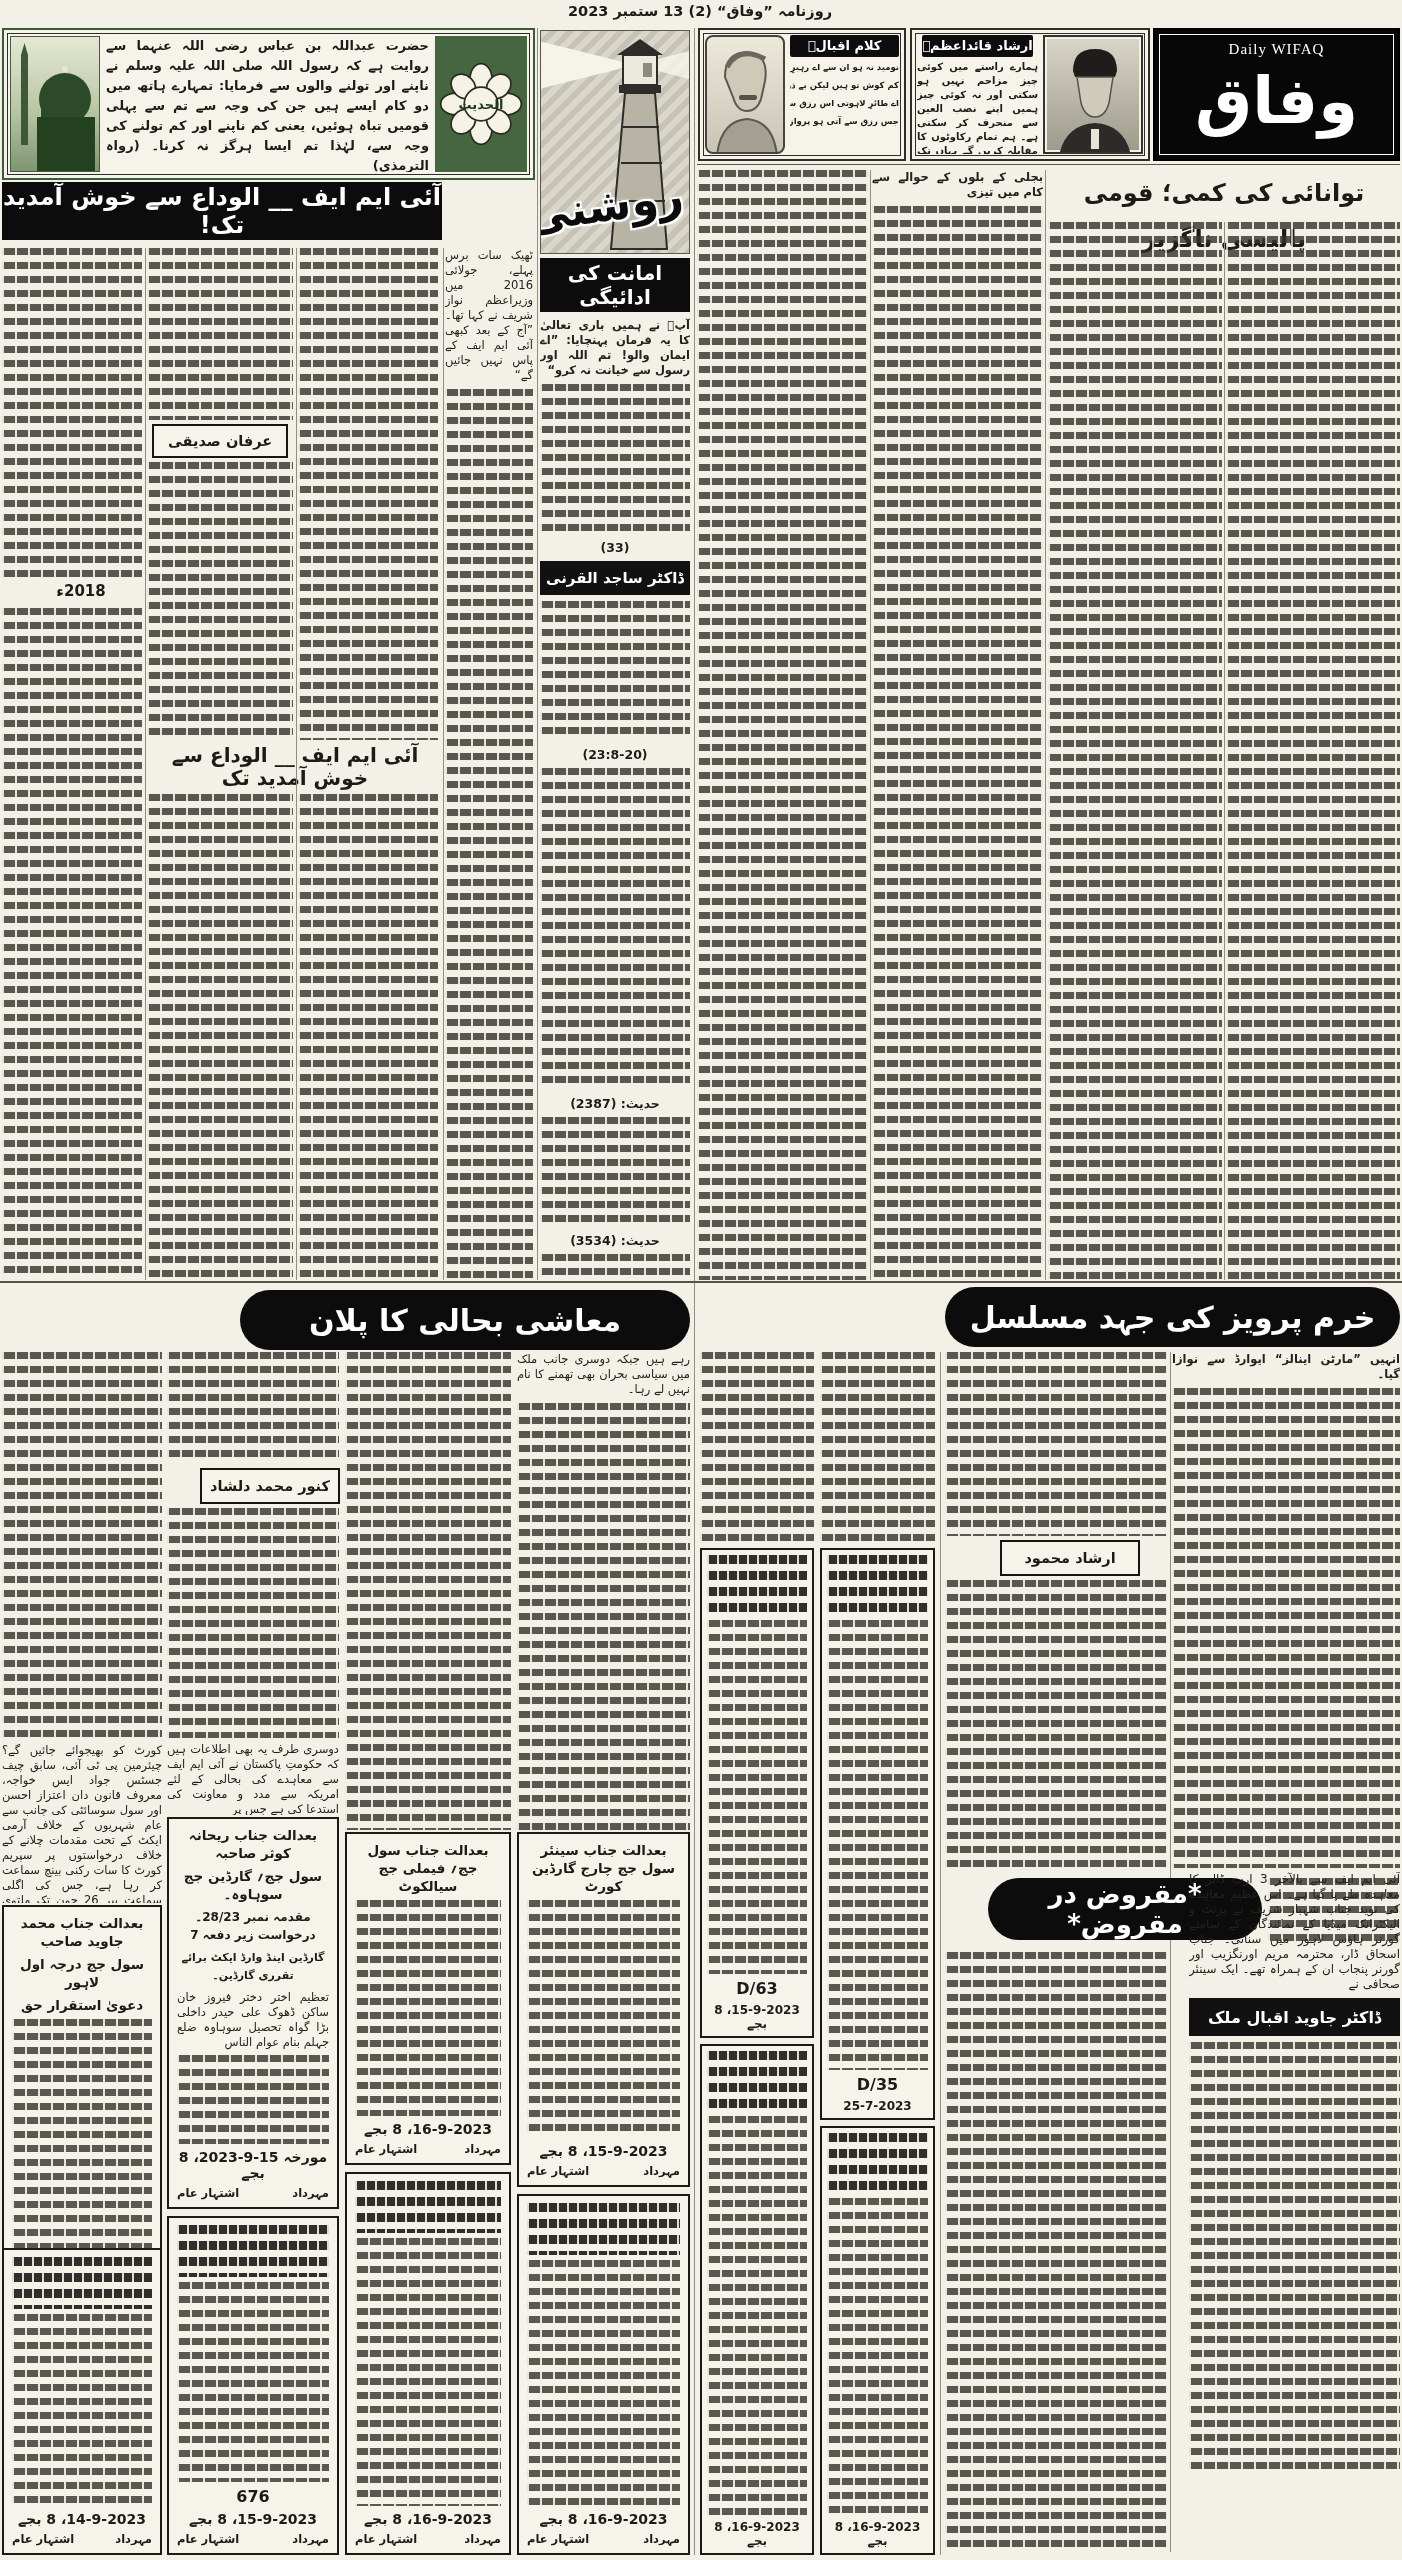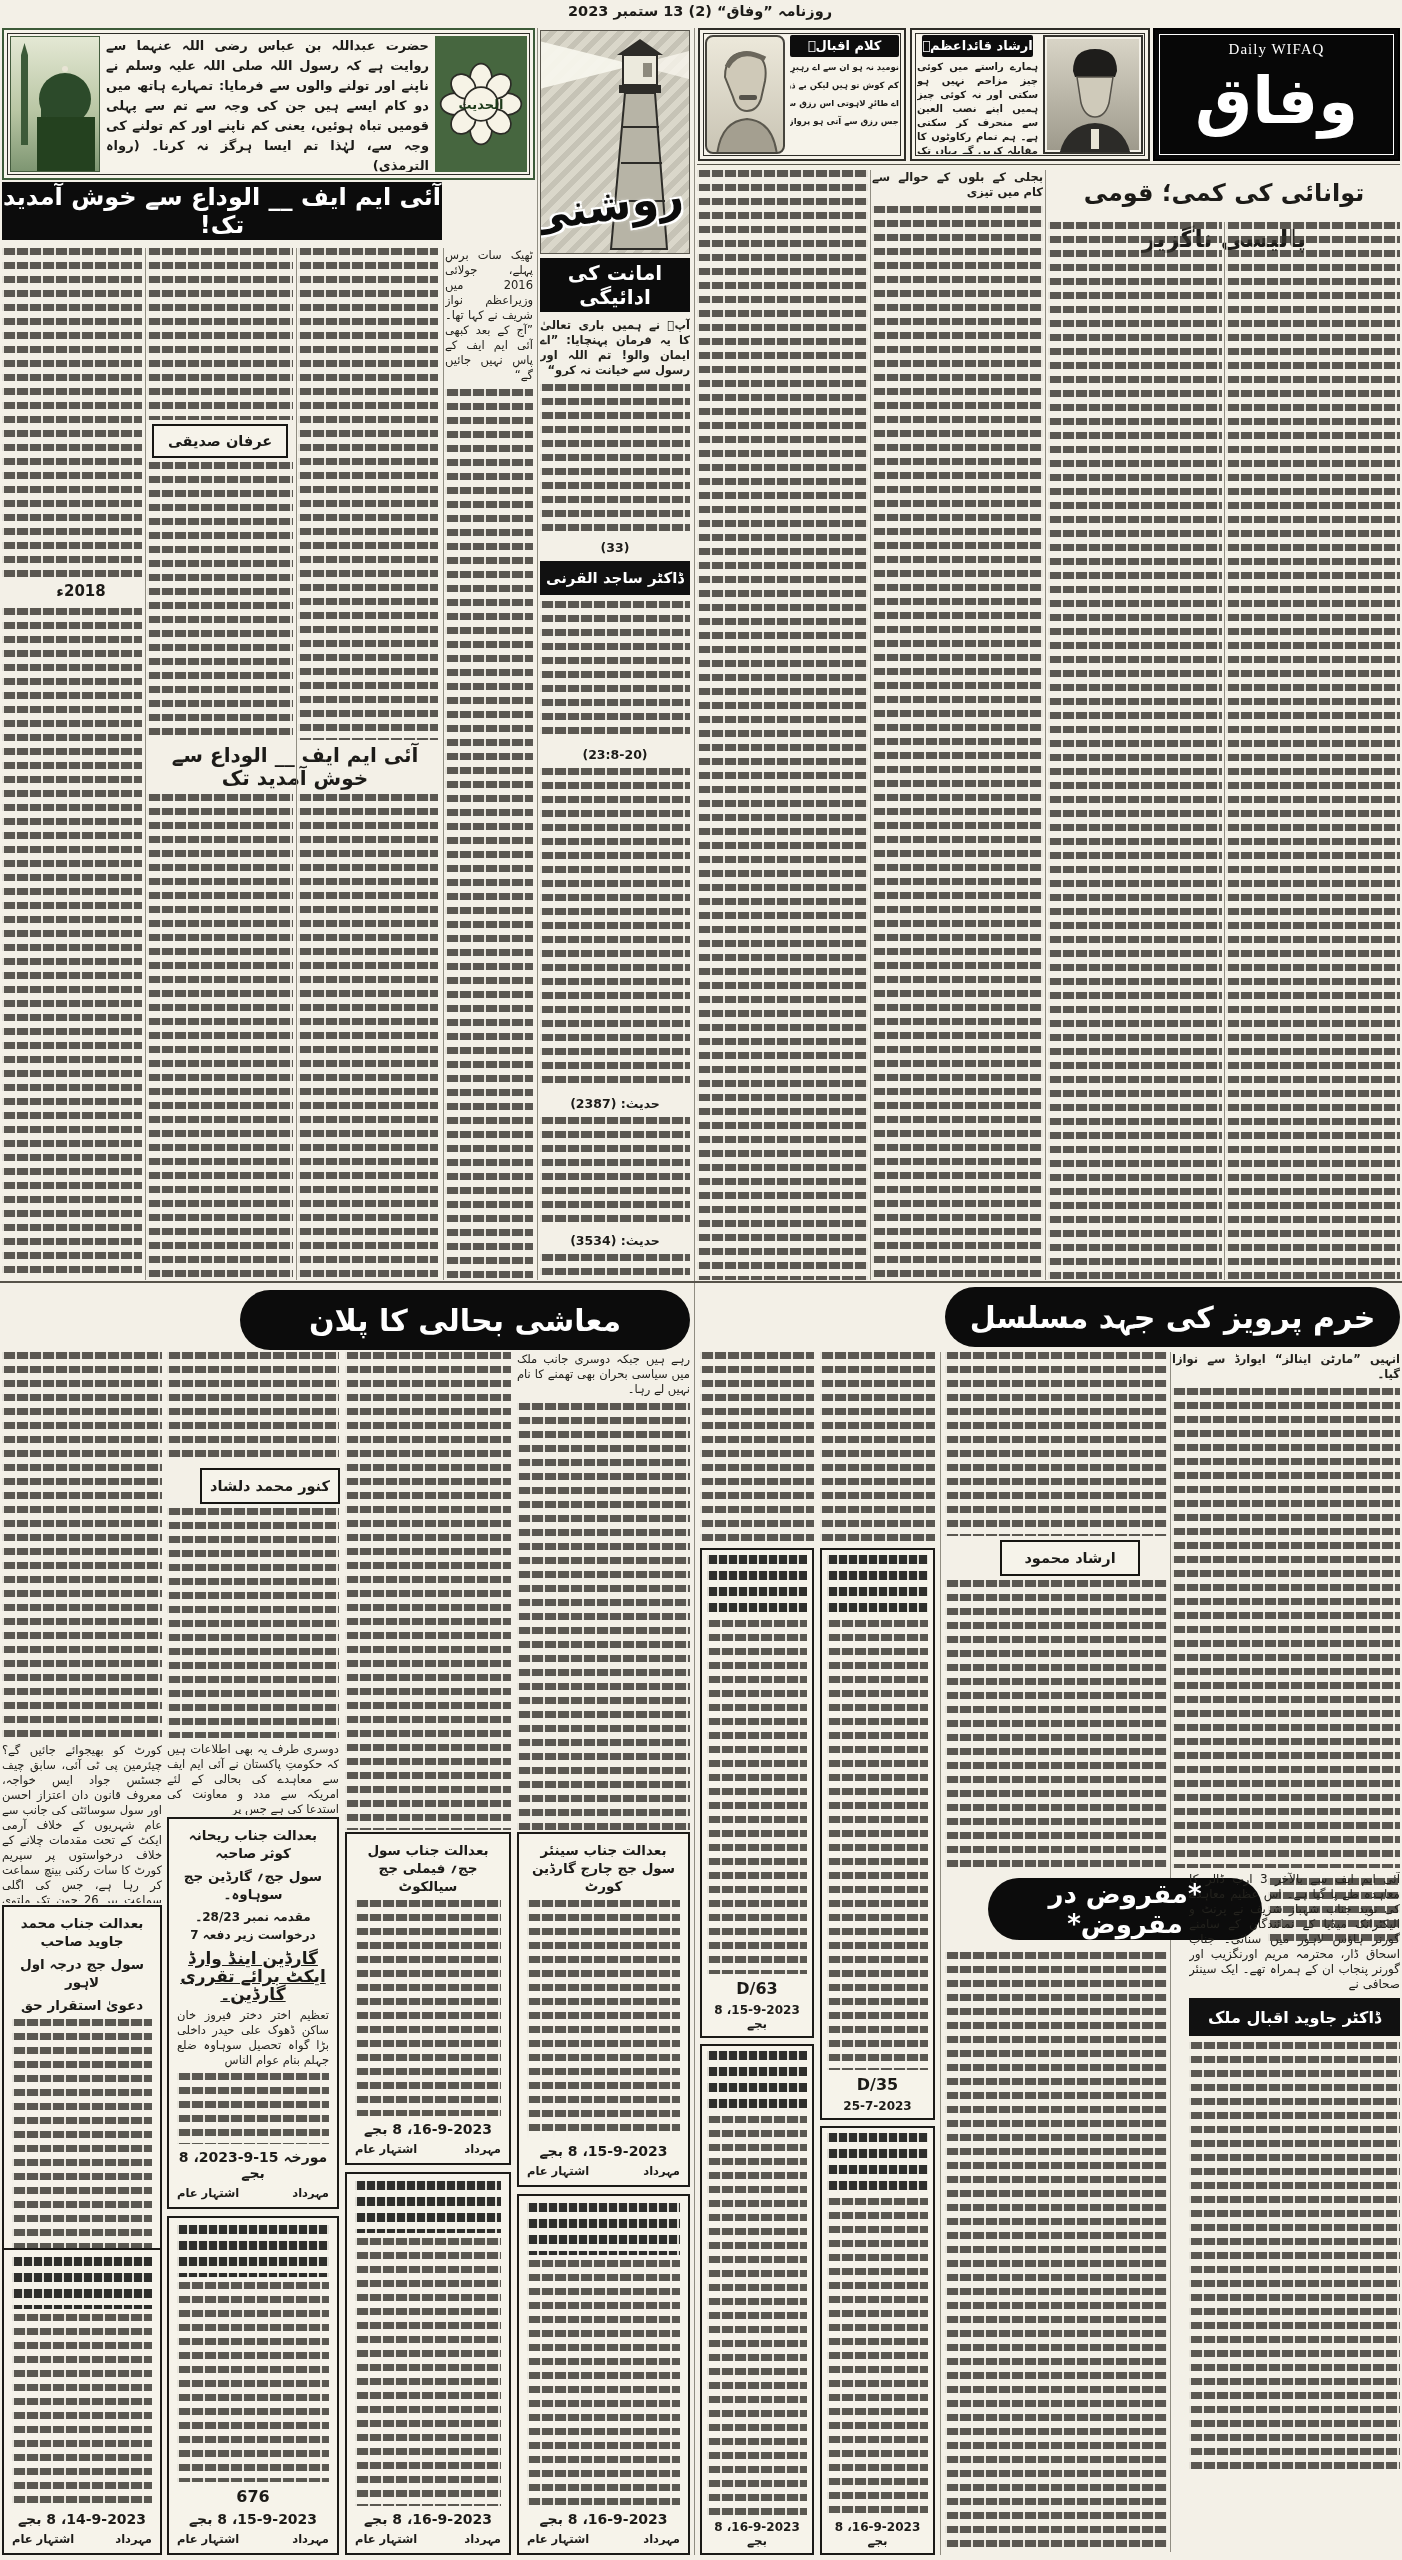--- a/index.html
+++ b/index.html
@@ -269,21 +269,21 @@
     <div class="foot">
         <span>مہرداد</span>
         <span>اشتہار عام</span>
       </div>
   </div>
 
   <div class="abs ad" style="left:167px;top:1817px;width:172px;height:392px;">
     <div class="t">بعدالت جناب ریحانہ کوثر صاحبہ</div>
     <div class="t">سول جج؍ گارڈین جج سوہاوہ۔</div>
     <div class="t" style="font-size:12px;">مقدمہ نمبر 28/23۔ درخواست زیر دفعہ 7</div>
-    <div class="t" style="font-size:17px;text-decoration:underline;">گارڈین اینڈ وارڈ ایکٹ برائے تقرری گارڈین۔</div>
+    <div class="t" style="font-size:11px;">گارڈین اینڈ وارڈ ایکٹ برائے تقرری گارڈین۔</div>
     <p class="snip" style="flex:0 0 auto;">تعظیم اختر دختر فیروز خان ساکن ڈھوک علی حیدر داخلی بڑا گواہ تحصیل سوہاوہ ضلع جہلم بنام عوام الناس</p>
     <div class="fill" style="flex:1;"></div>
     <div class="date">مورخہ 15-9-2023، 8 بجے</div>
     <div class="foot">
         <span>مہرداد</span>
         <span>اشتہار عام</span>
       </div>
   </div>
 
   <div class="abs ad" style="left:167px;top:2216px;width:172px;height:339px;">

